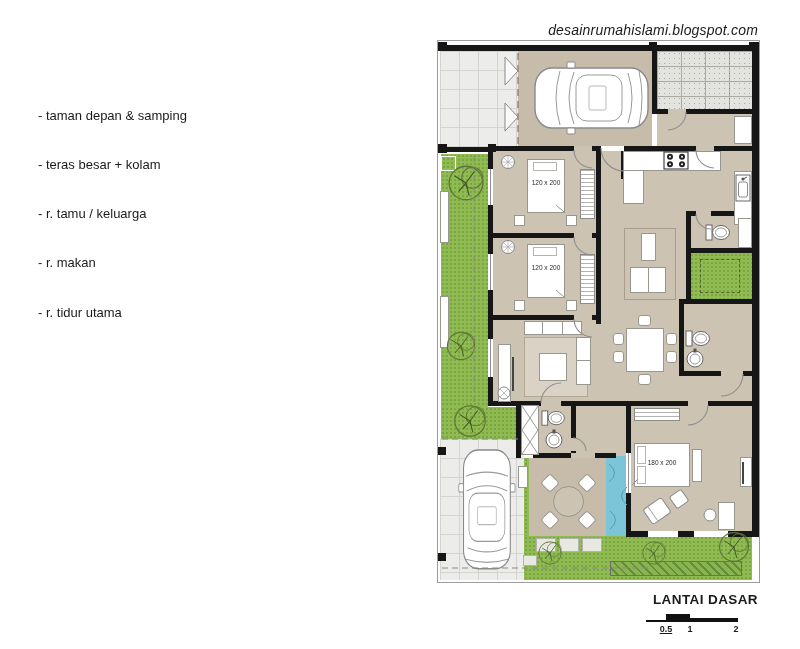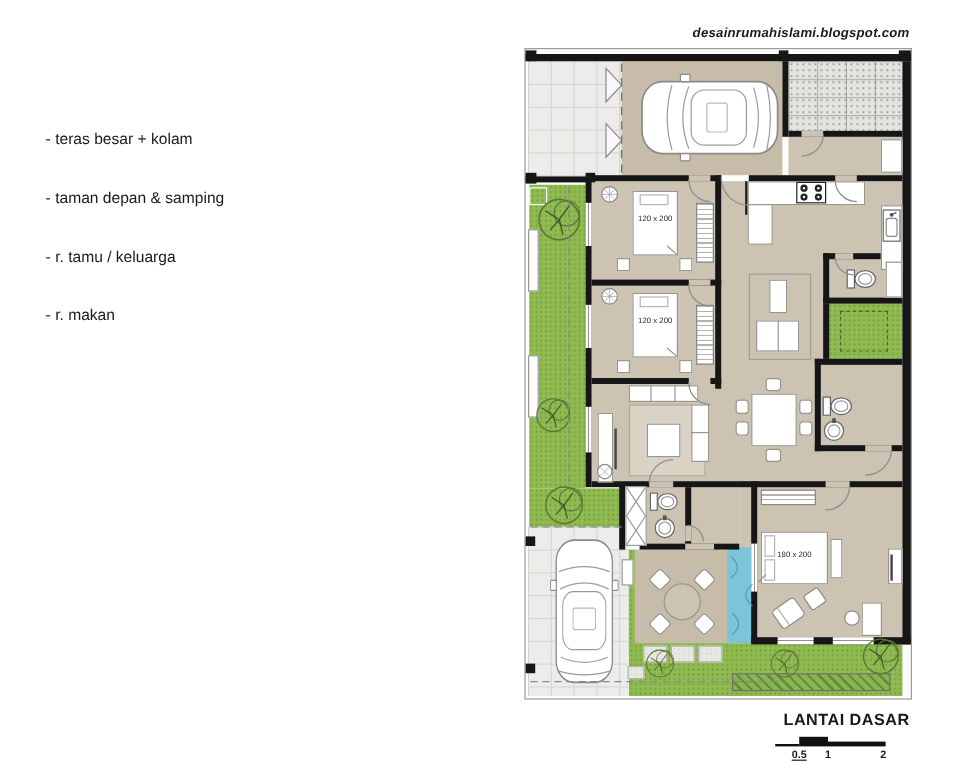--- a/index.html
+++ b/index.html
@@ -6,21 +6,21 @@
   body{width:800px;height:649px;position:relative;overflow:hidden;
        font-family:"Liberation Sans",sans-serif;color:#1a1a1a;}
   .abs{position:absolute;}
   
   #info{position:absolute;left:38px;top:42px;width:330px;font-size:13px;line-height:16.4px;white-space:pre-wrap;}
   #info .hdr{margin:0;}
   #info .sec{margin:16px 0 0 0;}
   #info ul{list-style:none;margin:0;padding:0;}
   
   #siteurl{position:absolute;top:22px;left:437px;width:321px;text-align:right;
-           font-size:11px;font-weight:bold;font-style:italic;letter-spacing:.2px;}
+           font-size:14px;font-weight:normal;font-style:italic;letter-spacing:.2px;}
   
   #plan{position:absolute;left:437px;top:40px;width:321px;height:541px;border:1px solid #9c9c9c;background:#fdfdfc;}
   .tan{background:#cdc3b2;}
   .tan2{background:#c7bcaa;}
   .green{background-color:#8fbb52;background-image:radial-gradient(#7aa63f 0.8px, transparent 0.9px);background-size:4px 4px;}
   .pool{background:#7cc5d8;}
   .tiles{background-color:#ececea;
          background-image:linear-gradient(#d3d3cf 1px,transparent 1px),linear-gradient(90deg,#d3d3cf 1px,transparent 1px);
          background-size:19px 19px;}
   .stone{background-color:#e3e3df;
@@ -46,24 +46,25 @@
   #caption{position:absolute;left:598px;top:592px;width:160px;text-align:right;font-size:13.5px;font-weight:bold;letter-spacing:.4px;}
   #scalebar{position:absolute;left:646px;top:612px;width:92px;height:26px;}
   #scalebar .seg{position:absolute;background:#111;}
   #scalebar .num{position:absolute;top:12px;font-size:9px;font-weight:bold;width:24px;text-align:center;}
 </style>
 </head>
 <body>
 
 <div id="info">
   <ul>
+    <li>- taman depan &amp; samping</li>
     <li>- teras besar + kolam</li>
-    <li>- taman depan &amp; samping</li>
     <li>- r. tamu / keluarga</li>
     <li>- r. makan</li>
+    <li>- r. tidur utama</li>
     
     
     
     
     
     
     
     
     
     

